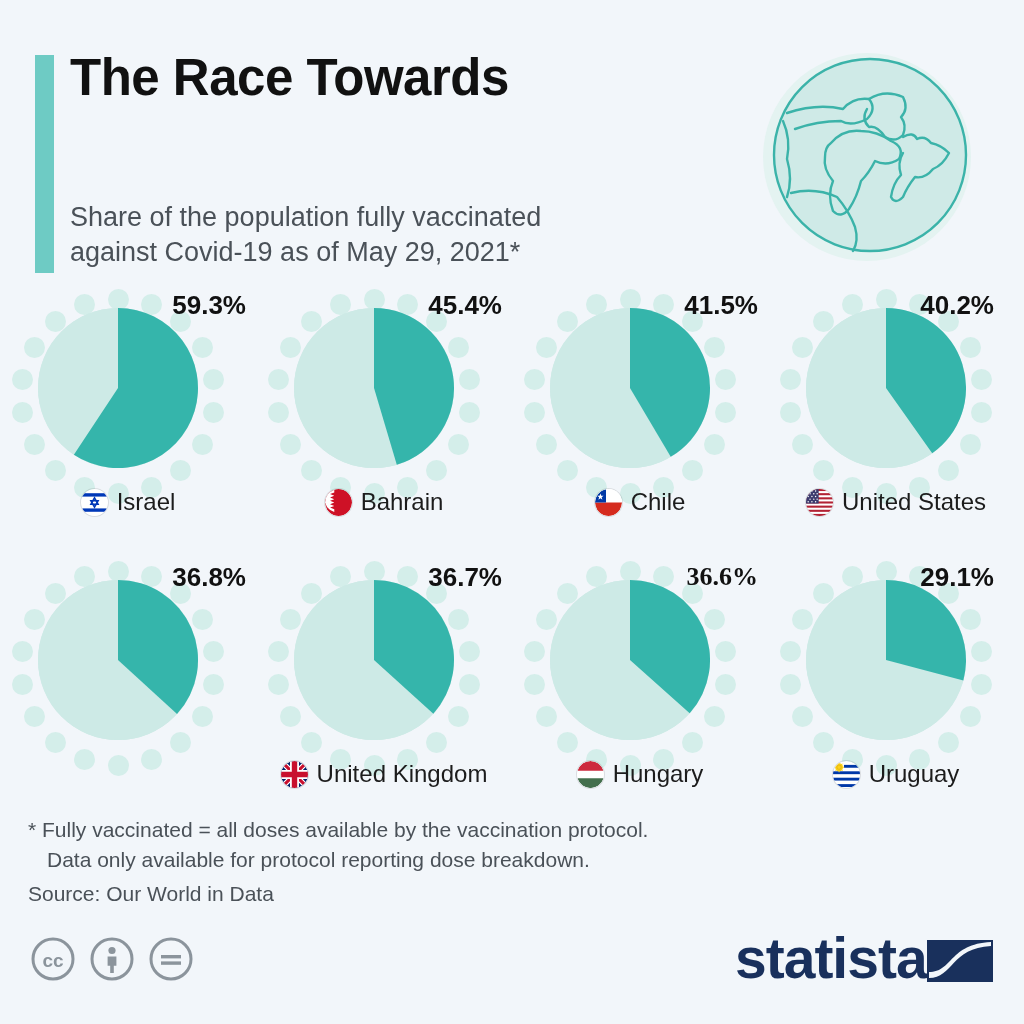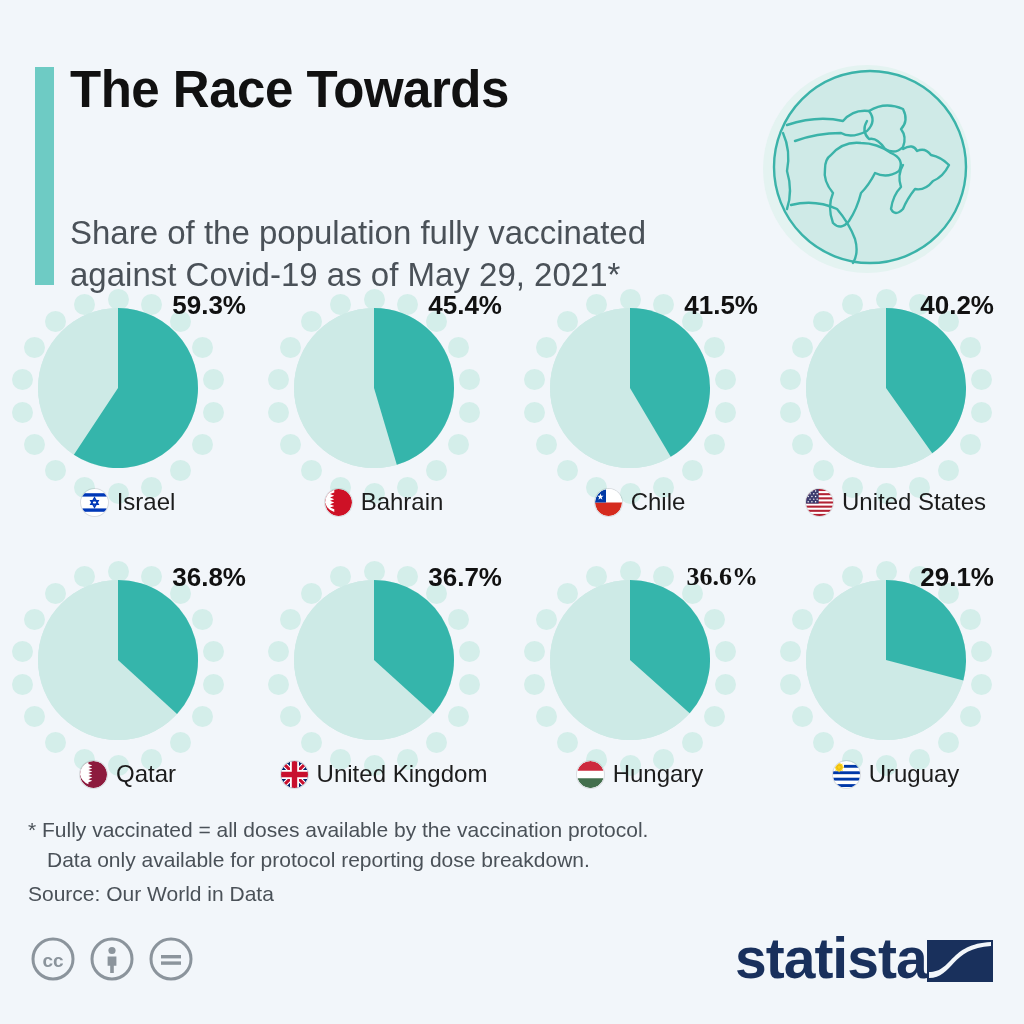--- a/index.html
+++ b/index.html
@@ -6,38 +6,38 @@
   html,body { width:1024px; height:1024px; }
   body {
     background:#f2f6fa;
     font-family:"Liberation Sans", sans-serif;
     color:#2b2b2b;
     position:relative;
     overflow:hidden;
   }
 
   
-  #header { position:absolute; left:0; top:12px; width:1024px; height:290px; }
+  #header { position:absolute; left:0; top:0; width:1024px; height:290px; }
   #accent-bar {
     position:absolute; left:35px; top:55px;
     width:19px; height:218px;
     background:#6ecbc4;
   }
   #title {
     position:absolute; left:70px; top:50px;
     width:680px;
     font-size:51px; font-weight:bold;
     line-height:1.08;
     letter-spacing:-0.5px;
     color:#111111;
   }
   #subtitle {
     position:absolute; left:70px; top:200px;
     width:680px;
-    font-size:33px; font-weight:normal;
+    font-size:27px; font-weight:normal;
     line-height:1.28;
     color:#4a5158;
   }
 
   
   #globe { position:absolute; left:757px; top:47px; width:220px; height:220px; }
 
   
   #grid {
     position:absolute; left:0; top:288px;
@@ -367,29 +367,20 @@
             <span style="left:56.3px;top:-1.7px;background:#d4eeea"></span>
           </div>
        <div class="pie">
          <div class="wedge"><svg viewBox="0 0 160 160" width="160" height="160">
     <circle cx="80" cy="80" r="80" fill="#cdeae6"></circle>
     <path d="M80 80 L80 0 A80 80 0 0 1 139.00 134.03 Z" fill="#35b5ab"></path>
   </svg></div>
        </div>
      </div>
      <div class="pct" style="right:10px;">36.8%</div>
-     <div class="country">
-       <span class="flag">
-            <svg viewBox="0 0 32 32">
-              <circle cx="16" cy="16" r="16" fill="#8d1b3d"></circle>
-      <path d="M0 16 a16 16 0 0 1 10-14.9 V3.5 l4.6 1.8 -4.6 1.8 4.6 1.8 -4.6 1.8 4.6 1.8 -4.6 1.8 4.6 1.8 -4.6 1.8 4.6 1.8 -4.6 1.8 4.6 1.8 -4.6 1.8 v2.4 A16 16 0 0 1 0 16Z" fill="#fff"></path>
-            </svg>
-          </span>
-       <span class="country-name">Qatar</span>
-     </div>
       </div>
       <div class="pie-cell" style="left: 256px;">
         <div class="pie-stage">
        <div class="dot-ring">
             <span style="left:89.5px;top:-7.5px;background:#d4eeea"></span>
             <span style="left:122.7px;top:-1.7px;background:#d4eeea"></span>
             <span style="left:151.9px;top:15.2px;background:#d4eeea"></span>
             <span style="left:173.5px;top:41.0px;background:#d4eeea"></span>
             <span style="left:185.0px;top:72.7px;background:#d4eeea"></span>
             <span style="left:185.0px;top:106.3px;background:#d4eeea"></span>

